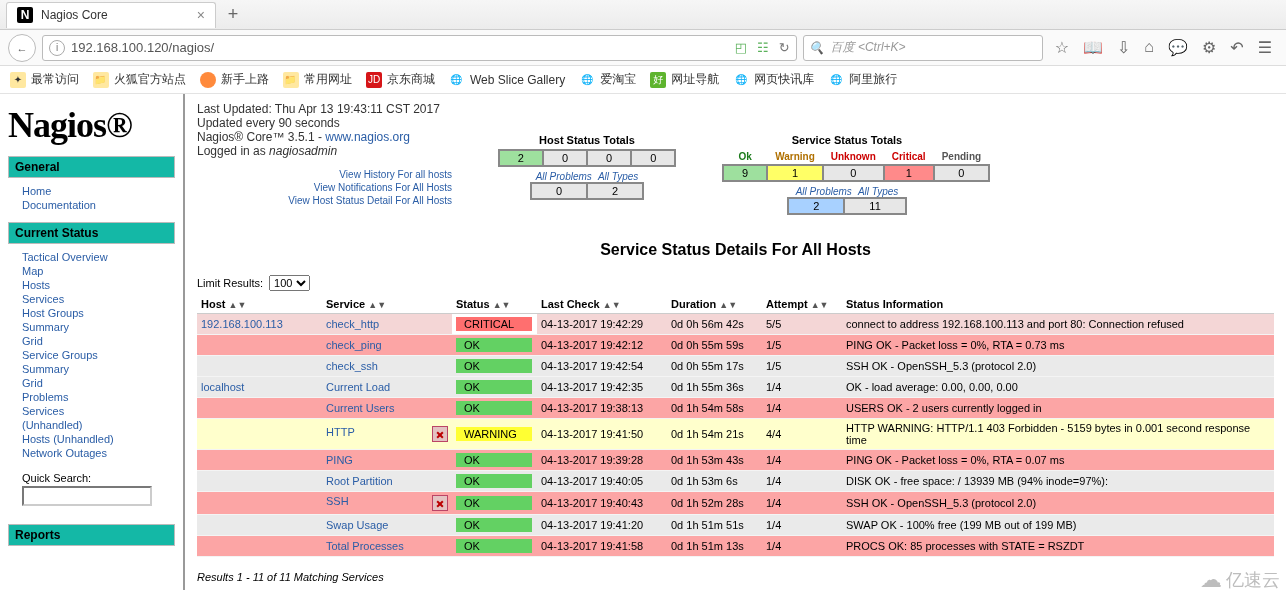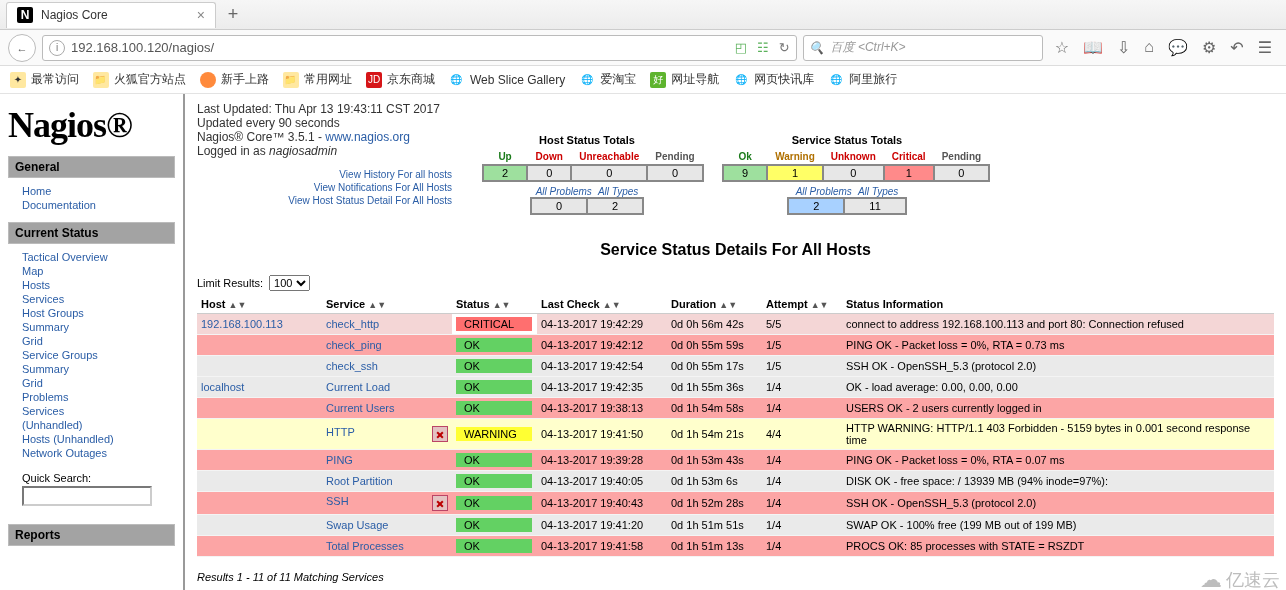--- a/index.html
+++ b/index.html
@@ -22,21 +22,21 @@
 
 .bookmarks { display:flex; align-items:center; gap:14px; height:28px; padding:0 10px; border-bottom:1px solid #e3e3e3; font-size:12px; background:#fff; }
 .bm { display:flex; align-items:center; gap:5px; color:#333; }
 .bm .favicon { width:16px; height:16px; display:inline-flex; align-items:center; justify-content:center; border-radius:2px; font-size:10px; }
 
 .page { display:flex; }
 
 
 .sidebar { width: 185px; border-right:2px solid #999; padding:6px 8px 20px 8px; }
 .logo-main { font-family: Georgia, serif; font-weight: bold; font-size:36px; letter-spacing:-1px; padding:4px 0 10px; }
-.nav-group-h { background:#a3a3a3; border:1px solid #bbb; padding:3px 6px; font-weight:bold; font-size:12px; margin-bottom:6px; }
+.nav-group-h { background:#14b8a6; border:1px solid #bbb; padding:3px 6px; font-weight:bold; font-size:12px; margin-bottom:6px; }
 .nav-list { list-style:none; padding-left:14px; margin-bottom:10px; }
 .nav-list li { padding:1px 0; }
 .nav-list a { color: #2a5da6; text-decoration:none; font-size:11px; }
 .nav-sub { padding-left: 14px; }
 .qs-label { font-size:11px; padding:2px 0 0 14px; }
 .qs-input { margin:2px 0 0 14px; width:130px; height:20px; border:2px inset #ccc; background:#fff; }
 
 
 .content { flex:1; padding:8px 12px; position:relative; }
 .top-row { display:flex; gap:30px; }
@@ -208,26 +208,20 @@
           <div><a href="#">View History For all hosts</a></div>
           <div><a href="#">View Notifications For All Hosts</a></div>
           <div><a href="#">View Host Status Detail For All Hosts</a></div>
         </div>
       </div>
 
       <div class="totals" style="width:210px;">
         <div class="ttitle">Host Status Totals</div>
         <table>
           <tbody>
-              <tr>
-            <th class="Up">Up</th>
-            <th class="Dn">Down</th>
-            <th class="Un">Unreachable</th>
-            <th class="Pe">Pending</th>
-          </tr>
           <tr>
             <td class="cell-up">2</td>
             <td>0</td>
             <td>0</td>
             <td>0</td>
           </tr>
         </tbody>
           </table>
         <div class="subtotals">
           <span class="st-h">All Problems</span>&nbsp;

